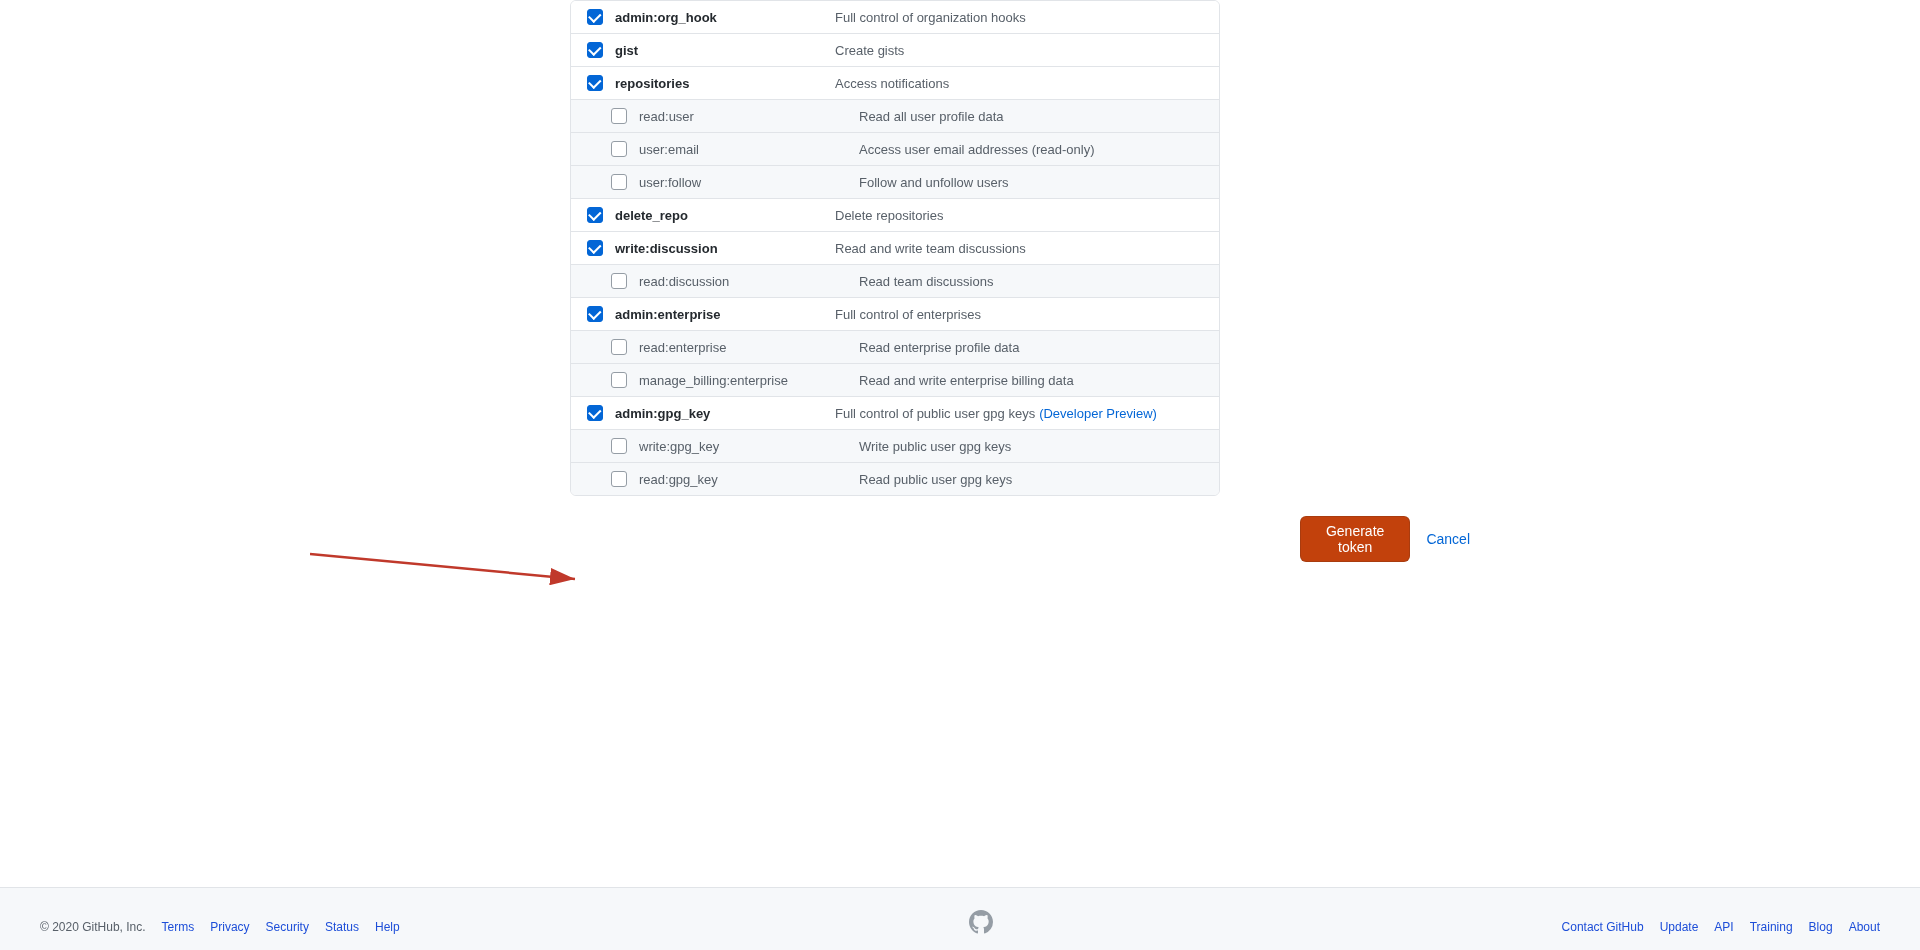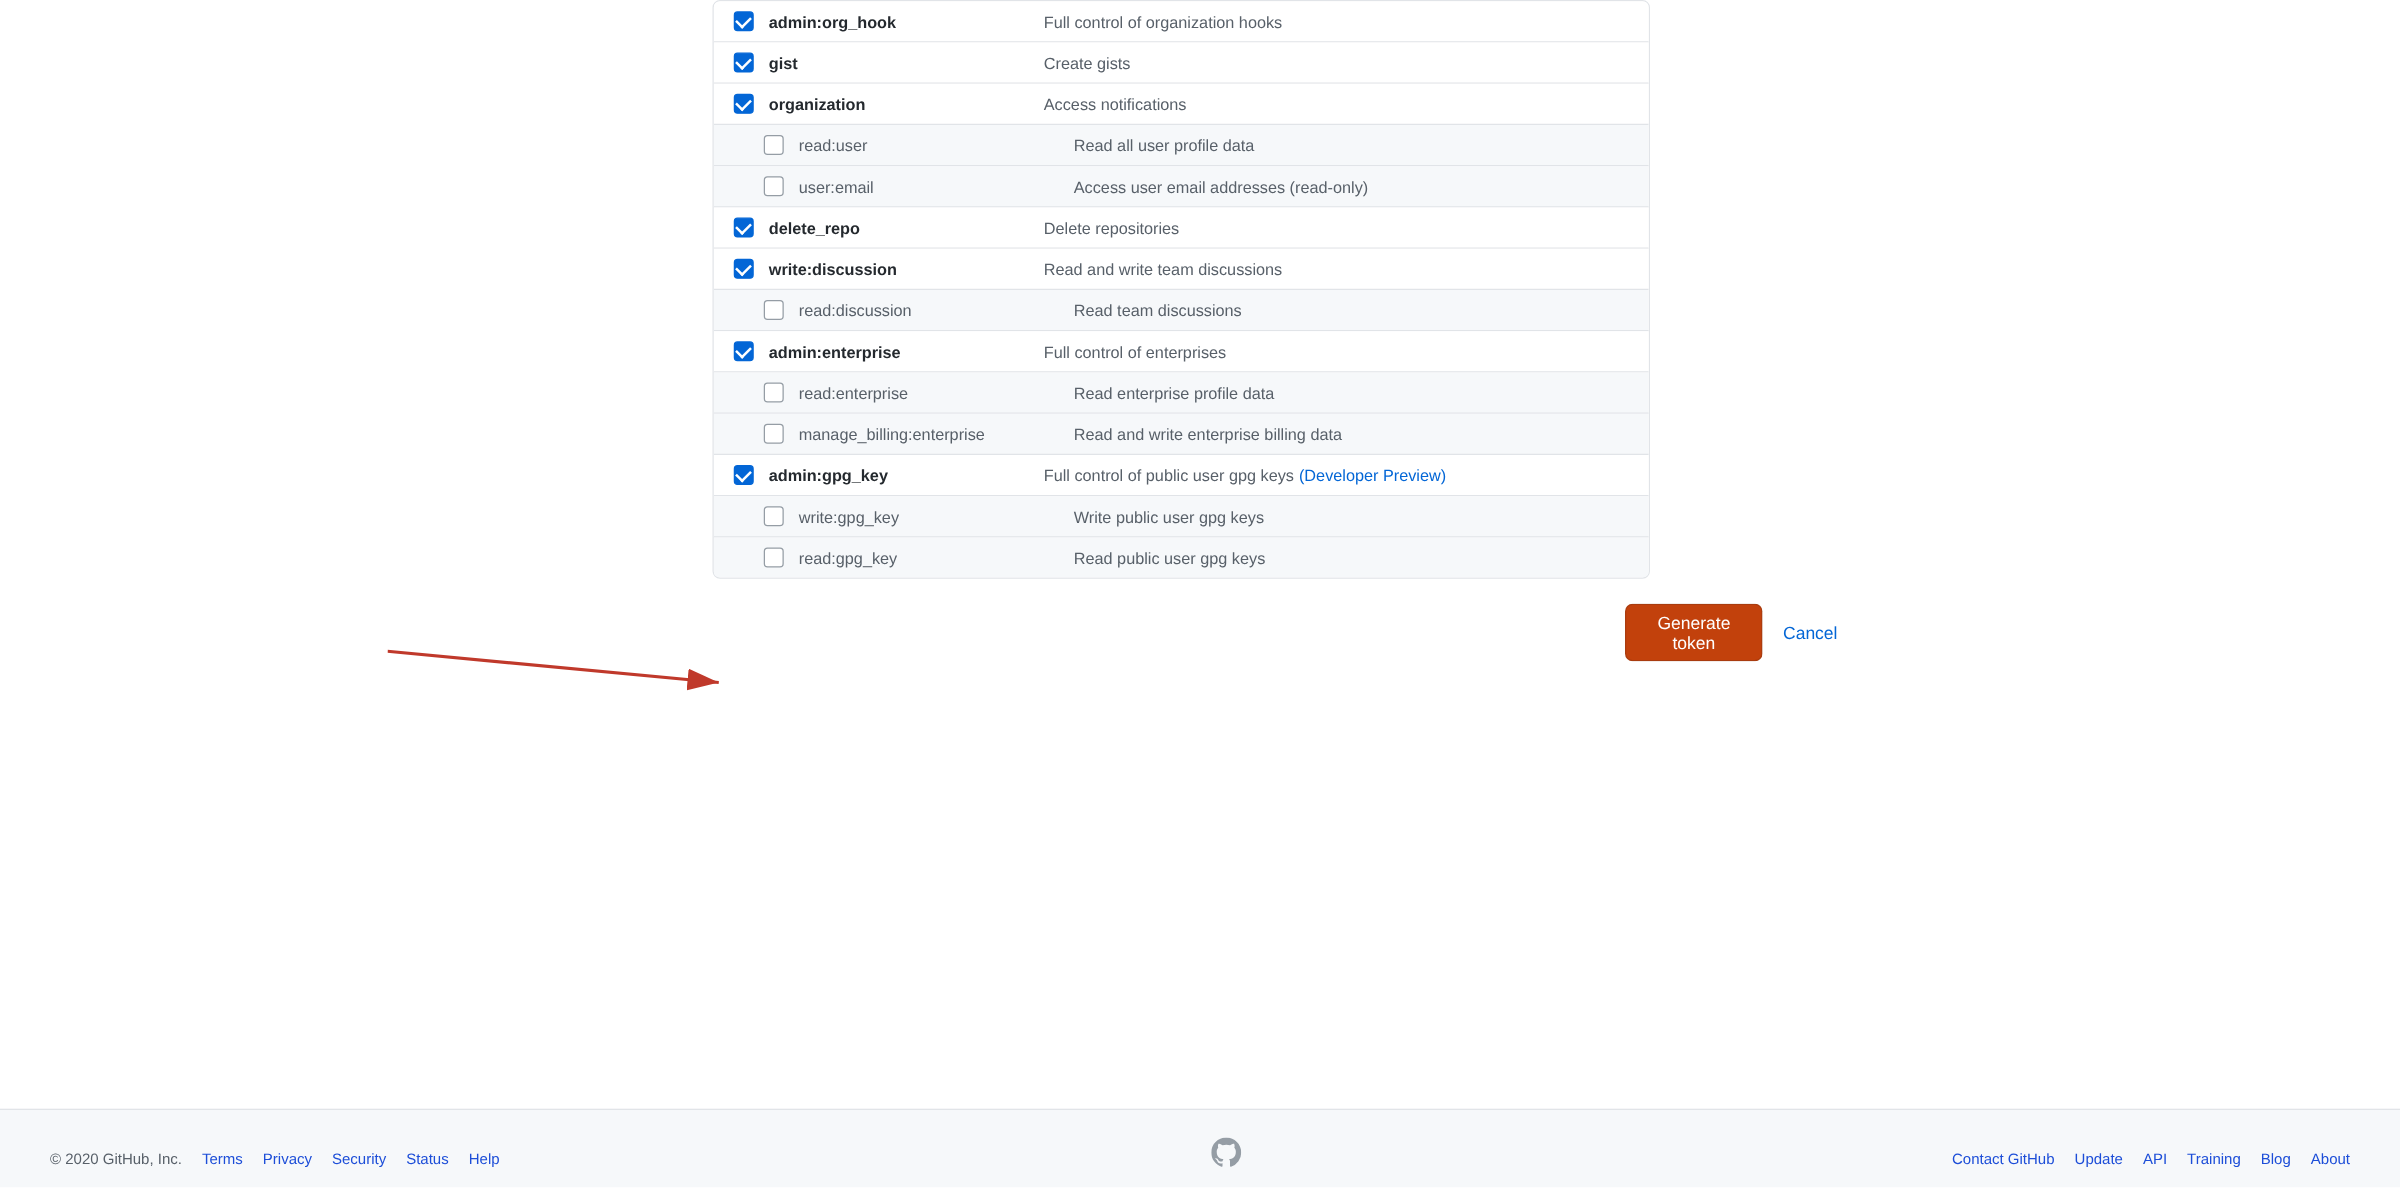--- a/index.html
+++ b/index.html
@@ -24,21 +24,21 @@
       padding: 0 0 40px 0;
     }
 
     .content-area {
       width: 900px;
       max-width: 1000px;
       margin-left: 120px;
     }
 
     .scope-table {
-      width: 750px;
+      width: 650px;
       border: 1px solid #e1e4e8;
       border-radius: 6px;
       overflow: hidden;
     }
 
     .scope-row {
       display: flex;
       align-items: center;
       padding: 8px 16px;
       border-bottom: 1px solid #e1e4e8;
@@ -208,32 +208,37 @@
             <span class="scope-name">admin:org_hook</span>
             <span class="scope-desc">Full control of organization hooks</span>
           </div>
           <div class="scope-row">
             <div class="scope-checkbox checked"></div>
             <span class="scope-name">gist</span>
             <span class="scope-desc">Create gists</span>
           </div>
           <div class="scope-row">
             <div class="scope-checkbox checked"></div>
-            <span class="scope-name">organization</span>
+            <span class="scope-name">repositories</span>
             <span class="scope-desc">Access notifications</span>
           </div>
           <div class="scope-row sub-row">
             <div class="scope-checkbox"></div>
             <span class="scope-name">read:user</span>
             <span class="scope-desc">Read all user profile data</span>
           </div>
           <div class="scope-row sub-row">
             <div class="scope-checkbox"></div>
             <span class="scope-name">user:email</span>
             <span class="scope-desc">Access user email addresses (read-only)</span>
+          </div>
+          <div class="scope-row sub-row">
+            <div class="scope-checkbox"></div>
+            <span class="scope-name">user:follow</span>
+            <span class="scope-desc">Follow and unfollow users</span>
           </div>
           <div class="scope-row">
             <div class="scope-checkbox checked"></div>
             <span class="scope-name">delete_repo</span>
             <span class="scope-desc">Delete repositories</span>
           </div>
           <div class="scope-row">
             <div class="scope-checkbox checked"></div>
             <span class="scope-name">write:discussion</span>
             <span class="scope-desc">Read and write team discussions</span>

